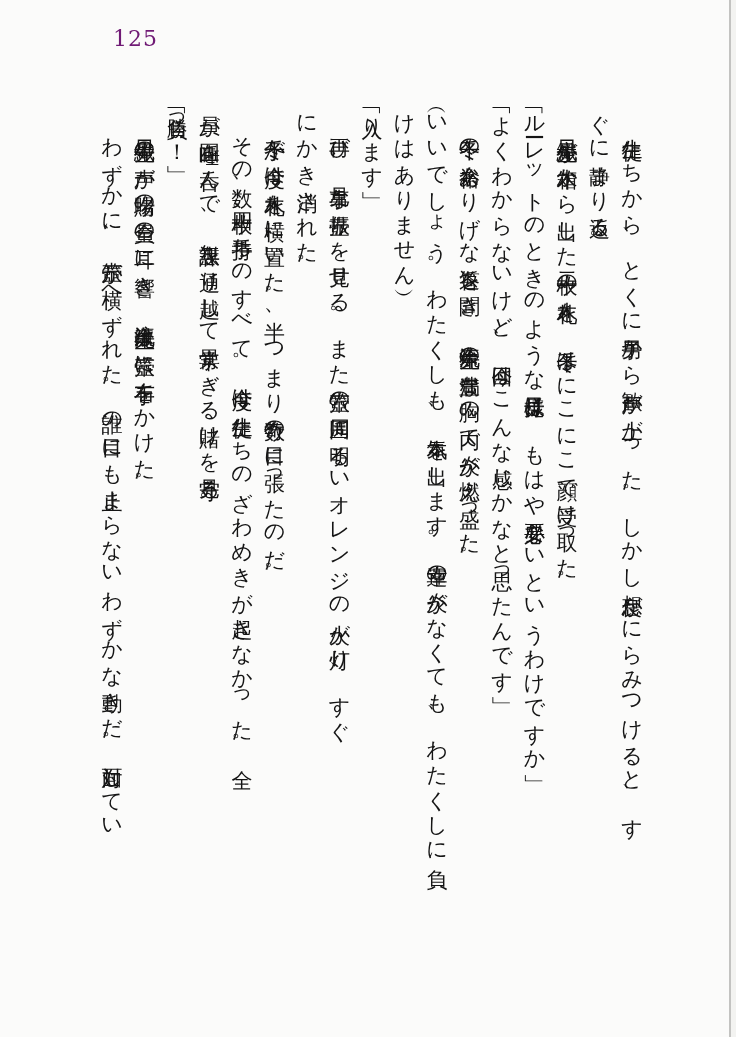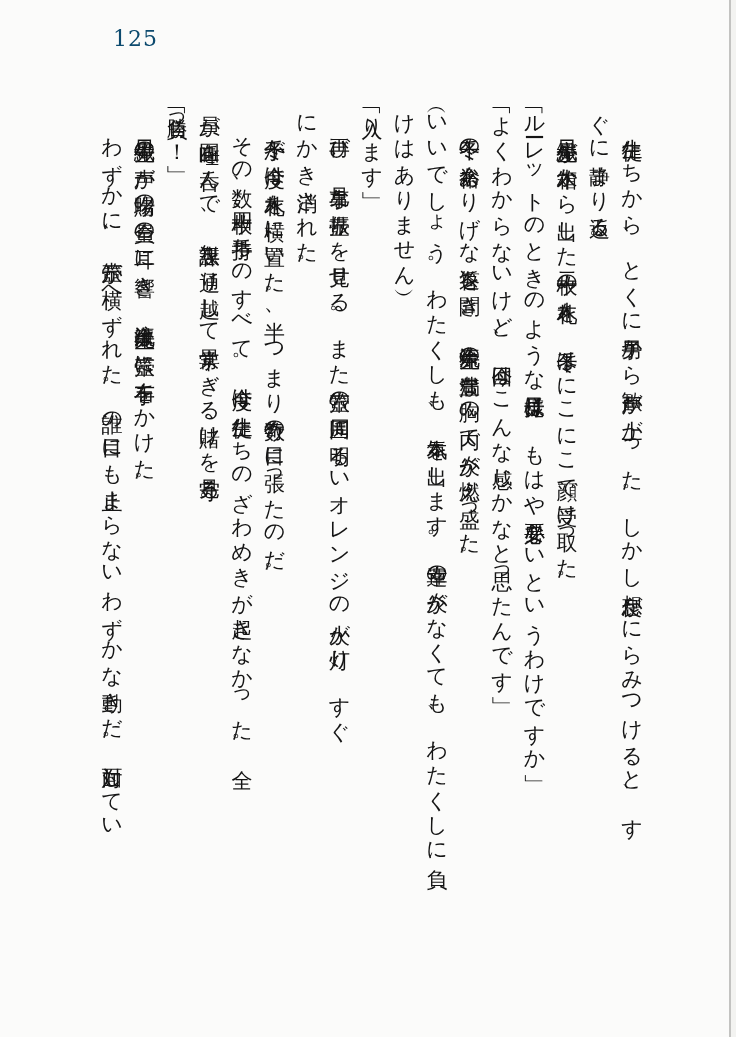--- a/index.html
+++ b/index.html
@@ -14,21 +14,21 @@
     overflow: hidden;
     font-family: "DejaVu Serif", "Liberation Serif", serif;
     color: #1c1c1c;
   }
   .page-number {
     position: absolute;
     left: 113px;
     top: 26px;
     font-size: 22px;
     letter-spacing: 1px;
-    color: #0c4a6e;
+    color: #701a75;
   }
   .text-block {
     position: absolute;
     top: 100px;
     right: 88px;
     height: 846px;
     writing-mode: vertical-rl;
     font-size: 21px;
     line-height: 32.5px;
     letter-spacing: 1.2px;

